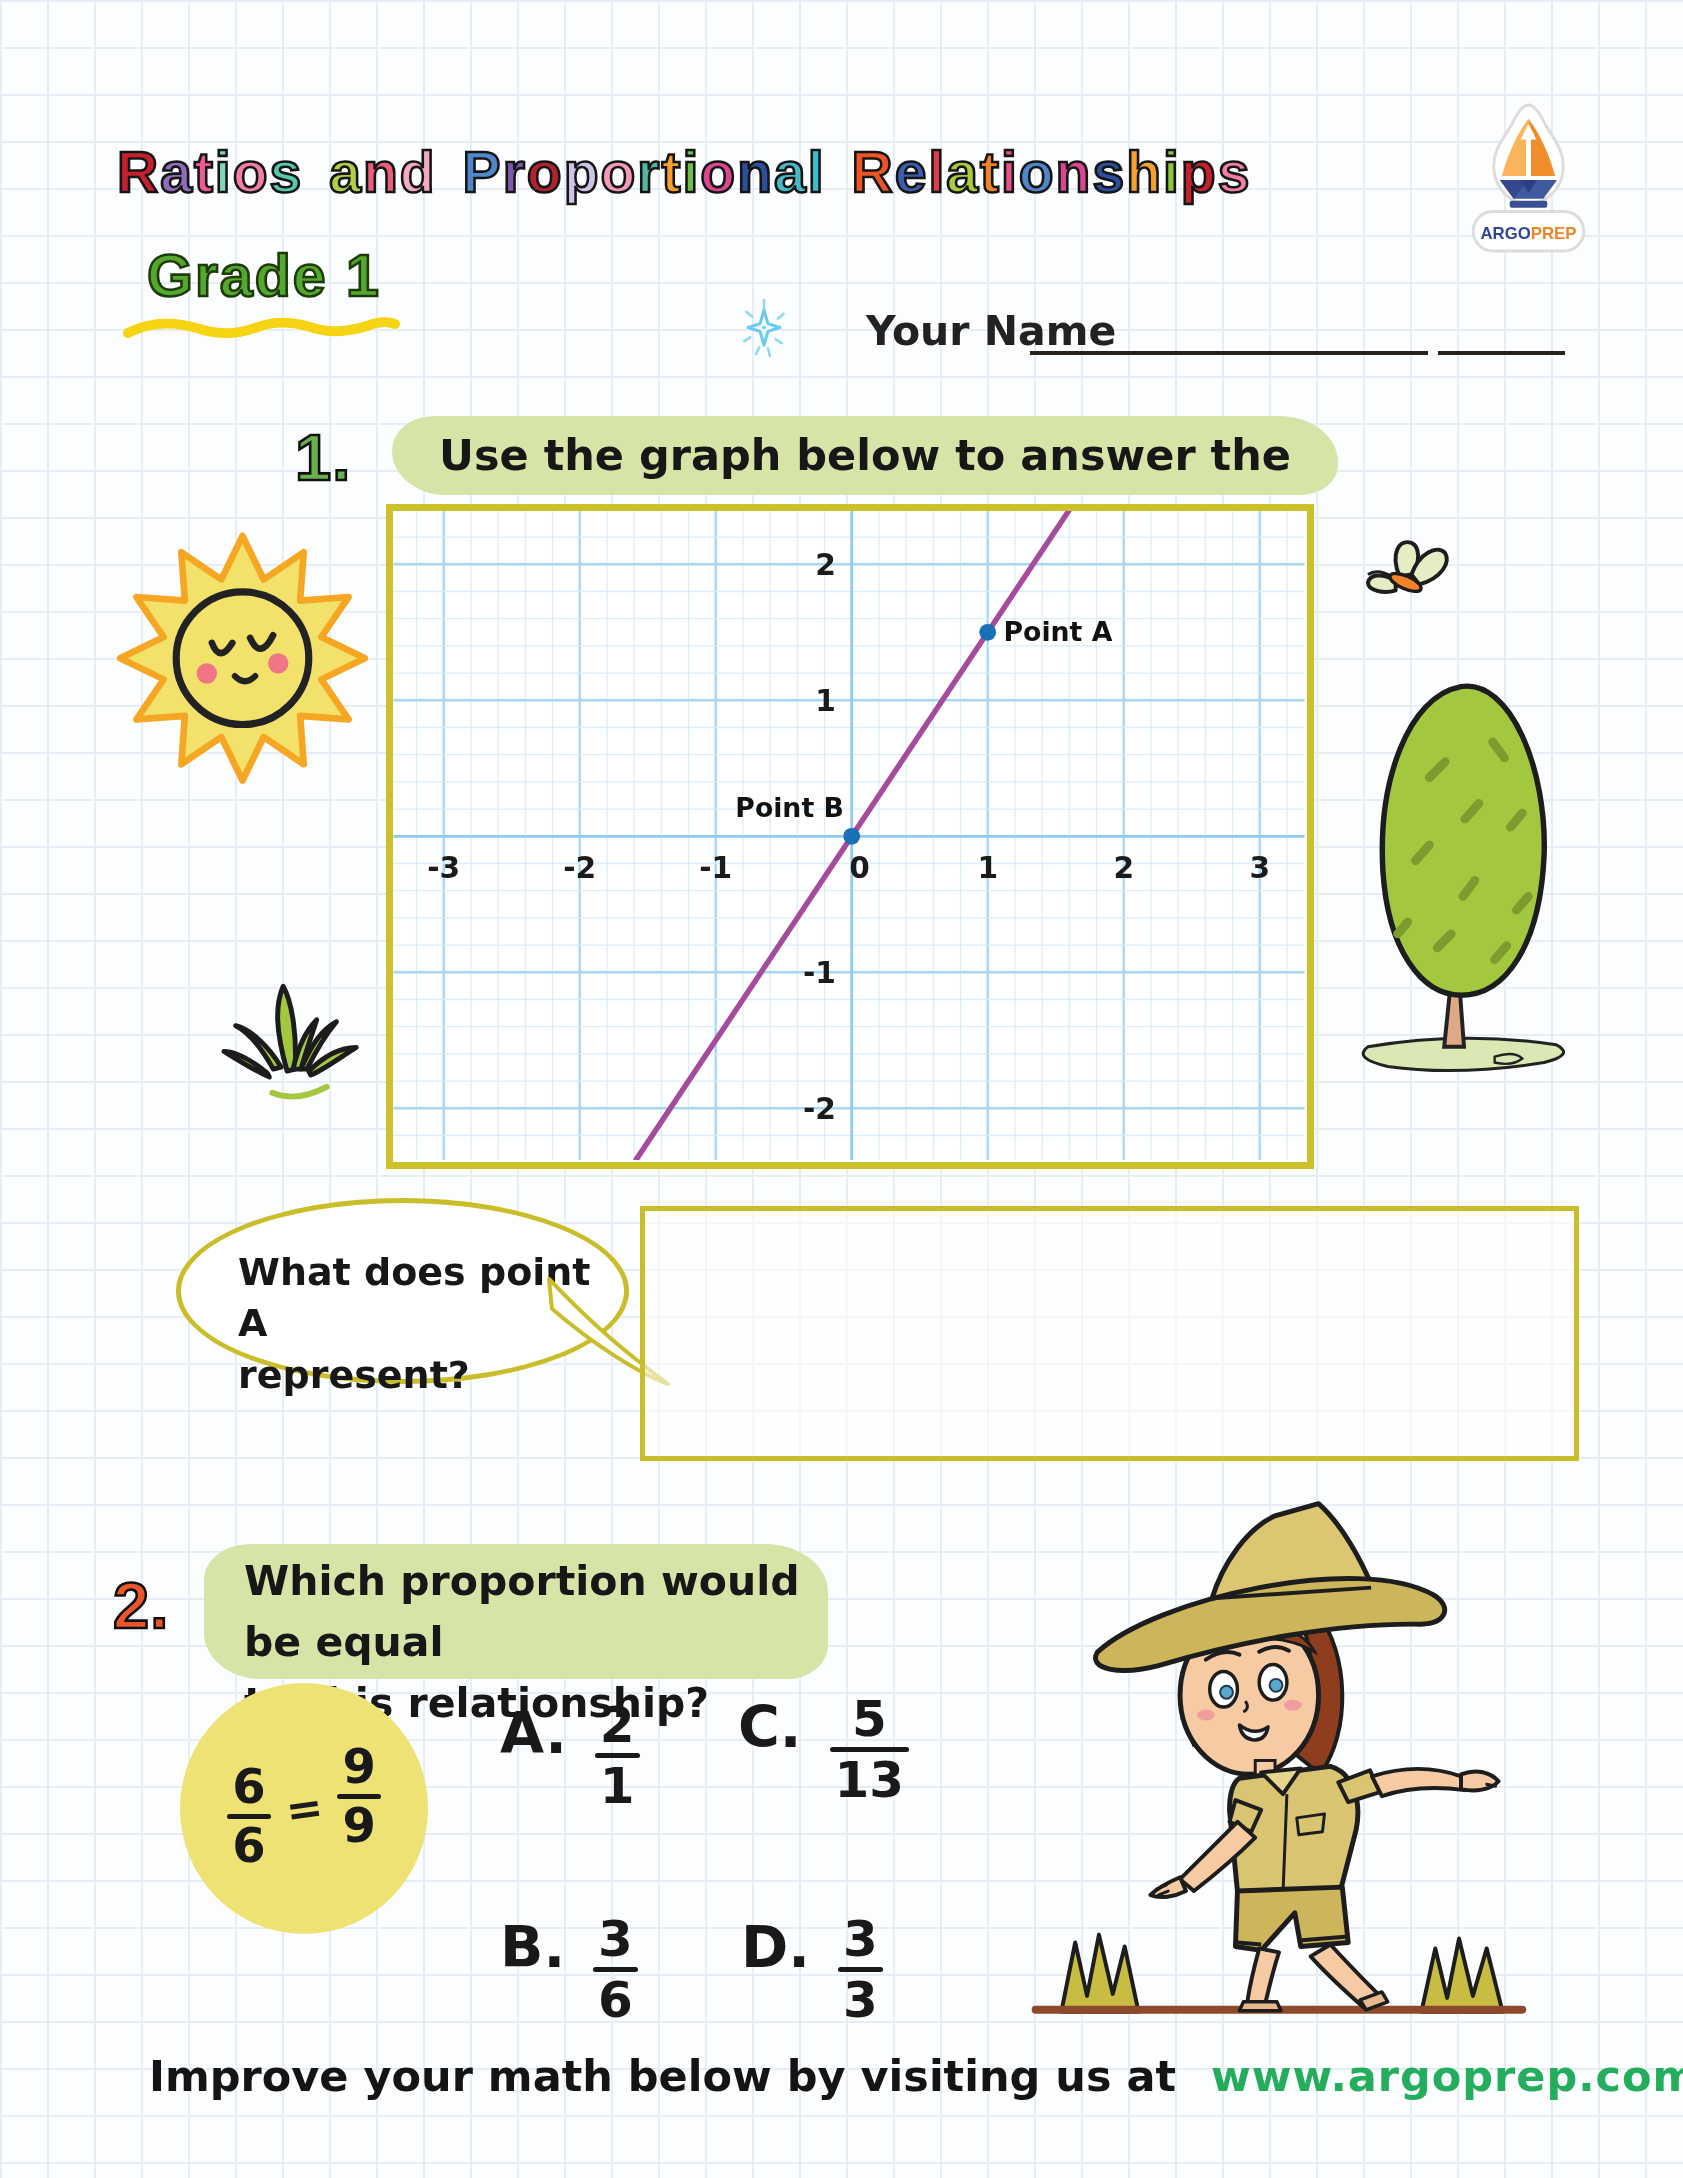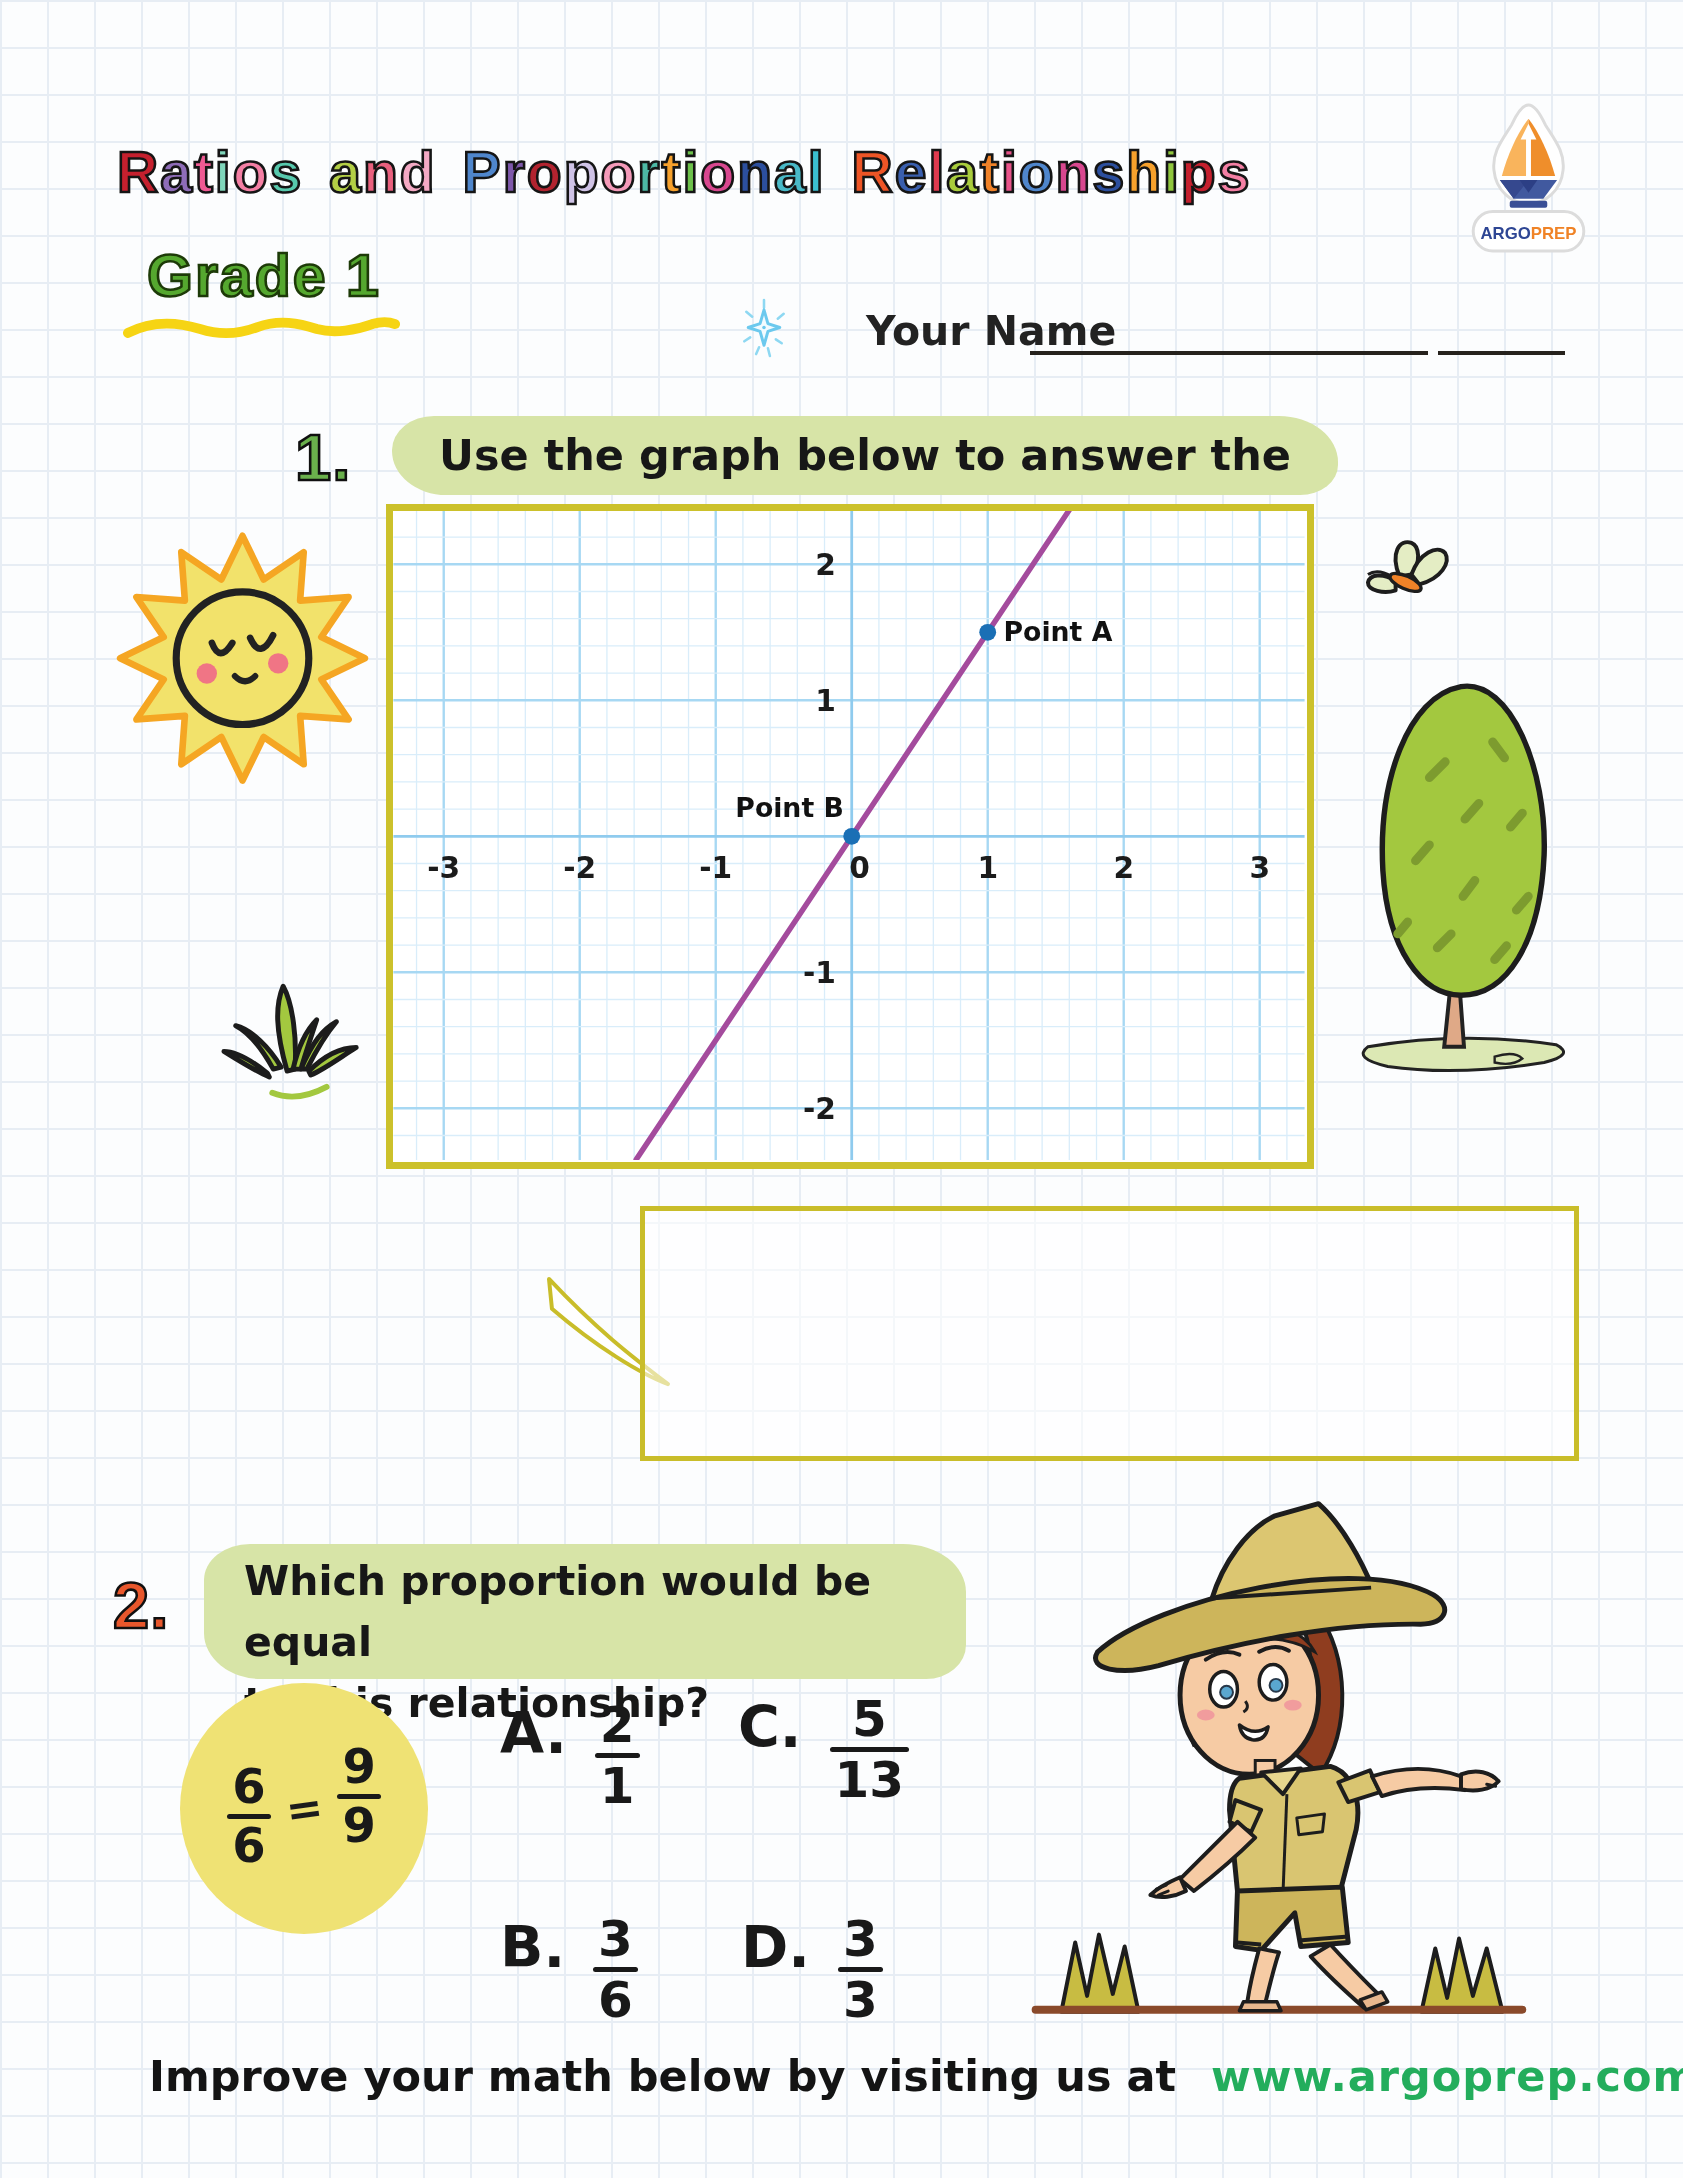--- a/index.html
+++ b/index.html
@@ -39,21 +39,21 @@
   .tick{font-family:"DejaVu Sans",sans-serif;font-weight:600;font-size:30px;fill:#1b1b1b;}
   .plabel{font-family:"DejaVu Sans",sans-serif;font-weight:600;font-size:27px;fill:#111;}
   
   .bubble{left:176px;top:1198px;width:453px;height:186px;background:#fff;
     border:5px solid #c9bd2a;border-radius:50%;box-sizing:border-box;}
   .bubble-text{padding:44px 0 0 57px;font-size:38px;font-weight:600;line-height:1.35;color:#171717;}
   .tail{left:546px;top:1273px;}
   .answer-box{left:640px;top:1206px;width:939px;height:255px;border:5px solid #c9bd2a;
     box-sizing:border-box;background:rgba(255,255,255,.55);}
   
-  .q2hl{left:204px;top:1544px;width:762px;height:135px;
+  .q2hl{left:204px;top:1544px;width:624px;height:135px;
     border-radius:46px 63px 40px 57px / 36px 48px 34px 46px;
     font-size:41px;font-weight:600;color:#171717;line-height:61px;padding:7px 0 0 40px;box-sizing:border-box;}
   .ycircle{left:180px;top:1683px;width:248px;height:251px;border-radius:50%;background:#efe274;
     display:flex;align-items:center;justify-content:center;}
   .gp{display:flex;align-items:center;gap:15px;}
   .gp .eq{font-size:44px;font-weight:700;transform:rotate(-8deg);}
   .gp .frac:last-child{transform:translateY(-12px);}
   .gp .frac:first-child{transform:translateY(8px);}
   .frac{display:inline-flex;flex-direction:column;align-items:center;}
   .fr-n,.fr-d{font-weight:700;font-size:50px;line-height:1.12;color:#191919;padding:0 5px;}
@@ -257,20 +257,26 @@
         <path d="M56,100 C42,75 30,62 18,56 C34,60 52,78 64,98 Z"></path>
         <path d="M50,104 C30,88 16,82 6,82 C22,92 38,102 52,108 Z"></path>
         <path d="M84,100 C96,72 106,60 120,52 C108,66 98,84 90,100 Z"></path>
         <path d="M92,102 C108,86 124,78 140,78 C124,88 108,100 94,106 Z"></path>
         <path d="M76,100 C82,74 90,60 100,50 C94,68 88,86 84,100 Z"></path>
       </g>
       <path d="M55,124 Q80,134 110,118" fill="none" stroke="#a3c83f" stroke-width="6" stroke-linecap="round"></path>
     </svg>
   </div>
 
+  <div class="abs bubble">
+    <div class="bubble-text">
+      <div>What does point A</div>
+      <div>represent?</div>
+    </div>
+  </div>
   <div class="abs tail">
     <svg width="125" height="129" viewBox="0 0 126 130">
       <path d="M3,6 C50,56 86,84 123,112 C96,102 50,74 6,36 Z" fill="#ffffff" stroke="#c9bd2a" stroke-width="4" stroke-linejoin="round"></path>
     </svg>
   </div>
   <div class="abs answer-box"></div>
 
   <div class="abs qnum q2num">2.</div>
   <div class="abs hl q2hl">
     <div>Which proportion would be equal</div>

